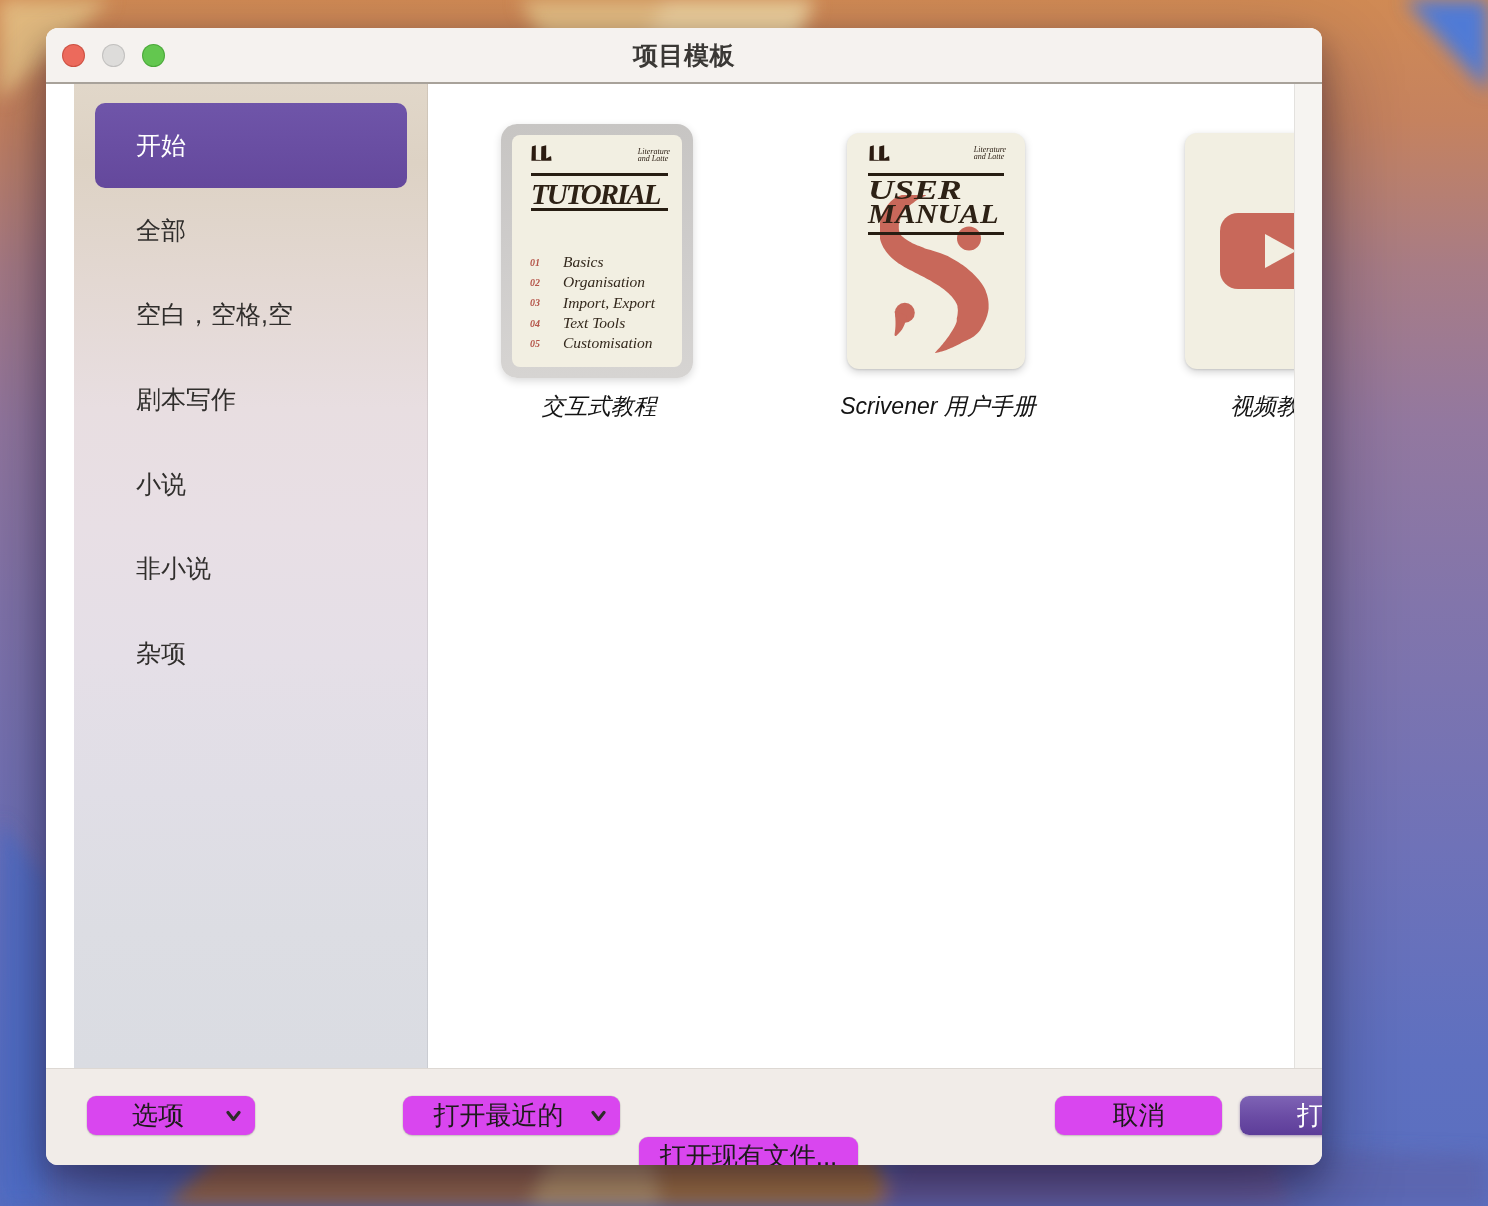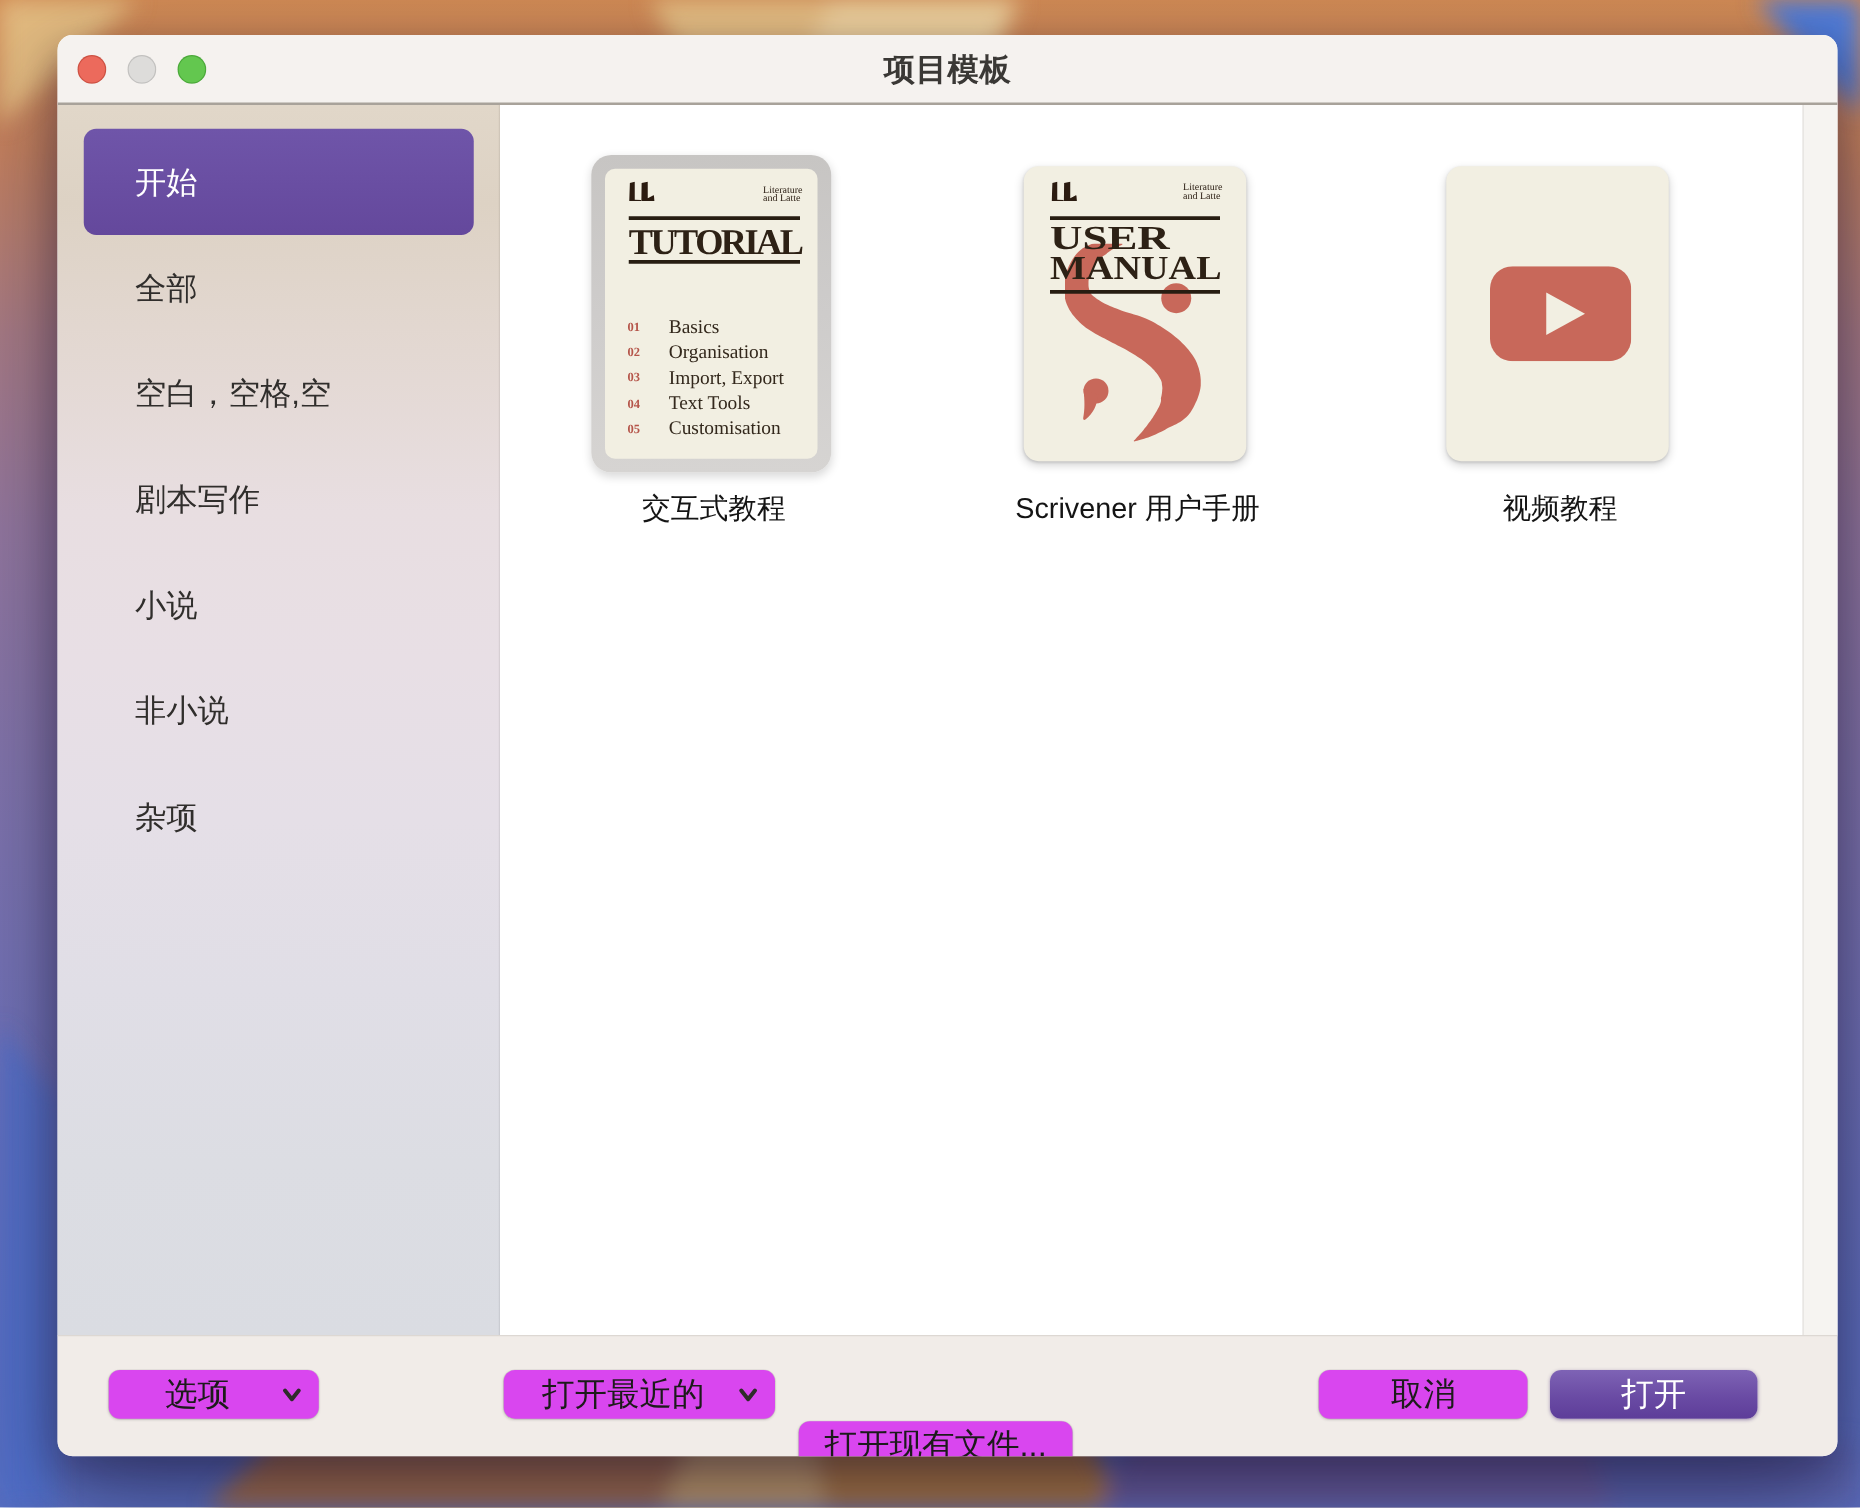--- a/index.html
+++ b/index.html
@@ -4,39 +4,39 @@
 <style>
   * { margin:0; padding:0; box-sizing:border-box; }
   html,body { width:1488px; height:1206px; overflow:hidden; }
   body { font-family:"Liberation Sans", sans-serif; position:relative; }
 
   
   .wallpaper { position:absolute; inset:0; z-index:0; }
 
   
   .window {
-    position:absolute; left:46px; top:28px; width:1424px; height:1137px;
+    position:absolute; left:46px; top:28px; width:1276px; height:1137px;
     border-radius:12px; overflow:hidden; z-index:2;
     box-shadow:0 34px 80px rgba(20,10,40,0.45), 0 12px 30px rgba(20,10,40,0.28);
     background:#fff;
     display:flex; flex-direction:column;
   }
   .titlebar {
     height:56px; flex:0 0 56px; background:#f5f2ef;
     border-bottom:2px solid #a8a29a;
     position:relative; display:flex; align-items:center; justify-content:center;
   }
   .title { font-size:25px; font-weight:bold; color:#3a3835; letter-spacing:0.5px; }
   .lights { position:absolute; left:16px; top:0; height:100%; display:flex; align-items:center; gap:17px; }
   .light { width:23px; height:23px; border-radius:50%; }
   .light.red   { background:#ec6a5c; border:1px solid rgba(180,60,45,0.55); }
   .light.gray  { background:#dddcda; border:1px solid rgba(0,0,0,0.12); }
   .light.green { background:#63c74f; border:1px solid rgba(50,140,35,0.5); }
 
-  .winbody { flex:1 1 auto; display:flex; min-height:0; }
+  .winbody { flex:1 1 auto; display:flex; min-height:0;padding-left:28px; }
 
   
   .sidebar {
     width:354px; flex:0 0 354px;
     background:linear-gradient(180deg,
       #e1d7c9 0%, #ddd2c4 8%, #e3d8d2 20%, #e8dee1 33%,
       #e8dfe5 45%, #e5dfe7 58%, #e0dee6 72%, #dcdde3 86%, #dadce2 100%);
     border-right:1px solid rgba(0,0,0,0.07);
     padding-top:19px;
   }
@@ -44,21 +44,21 @@
     height:84.7px; display:flex; align-items:center;
     padding-left:62px; font-size:25px; color:#302e2c;
   }
   .side-item.selected {
     margin:0 20px 0 21px; padding-left:41px; border-radius:10px;
     background:linear-gradient(180deg,#6f55a9 0%, #64489c 100%);
     color:#ffffff;
   }
 
   
-  .main { flex:1 1 auto; background:#ffffff; position:relative; }
+  .main { flex:1 1 auto; background:#ffffff; position:relative;font-style:italic; }
   .gutter {
     position:absolute; top:0; right:0; bottom:0; width:28px;
     background:#f6f4f1; border-left:1px solid #e3e1de;
   }
 
   
   .card-label { position:absolute; font-size:23px; color:#141414; text-align:center; transform:translateX(-50%); white-space:nowrap; }
 
   .cover {
     position:absolute; width:178px; height:236px; background:#f2efe2; border-radius:12px;

